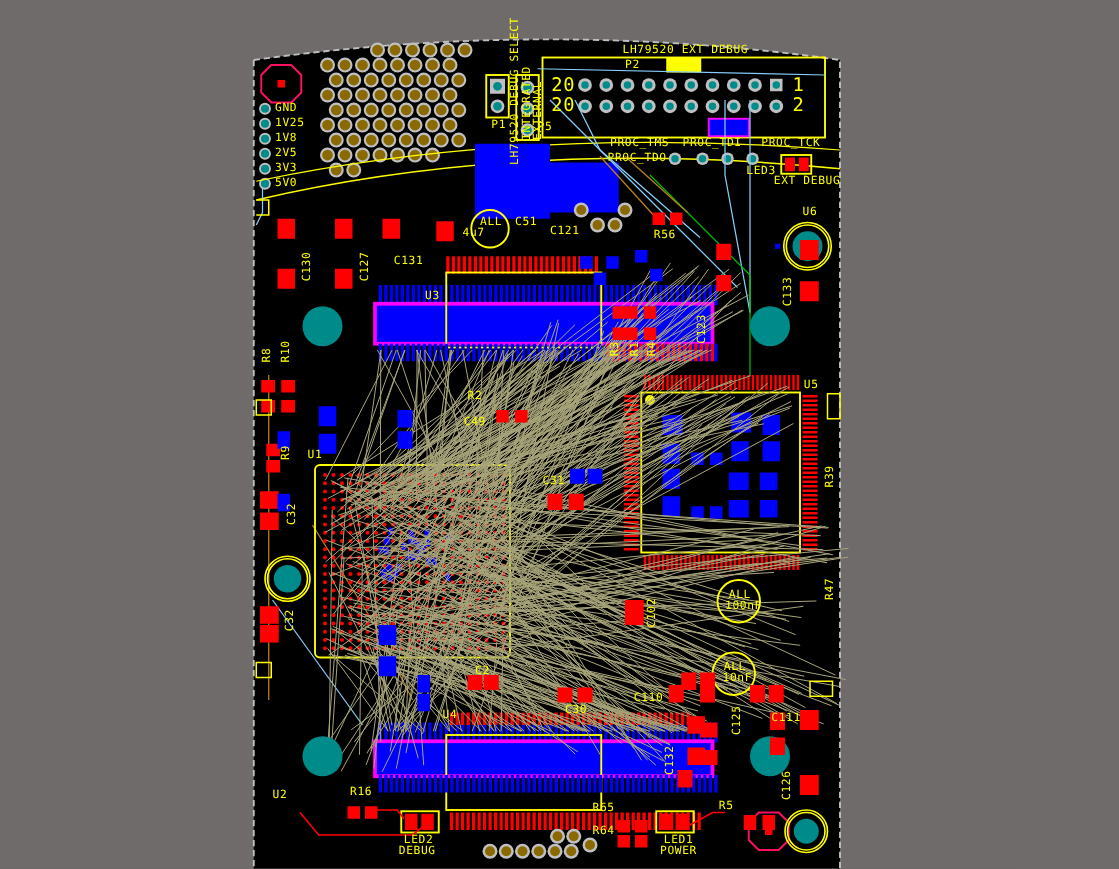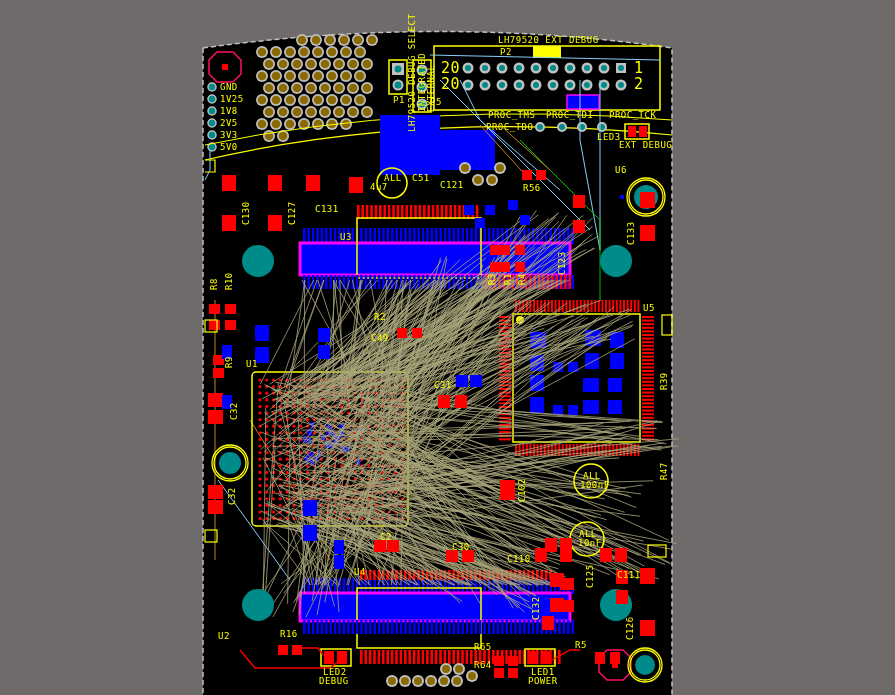--- a/index.html
+++ b/index.html
@@ -2043,23 +2043,23 @@
   <span class="lbl" style="left:583px;top:472px">ALL</span>
   <span class="lbl" style="left:580px;top:481px">100nF</span>
   <span class="lbl" style="left:579px;top:530px">ALL</span>
   <span class="lbl" style="left:578px;top:539px">10nF</span>
 
   <span class="lbl" style="left:246px;top:360px">U1</span>
   <span class="lbl" style="left:218px;top:632px">U2</span>
   <span class="lbl" style="left:340px;top:233px">U3</span>
   <span class="lbl" style="left:354px;top:568px">U4</span>
   <span class="lbl" style="left:643px;top:304px">U5</span>
-  <span class="lbl" style="left:615px;top:166px">U6</span>
+  <span class="lbl" style="left:642px;top:166px">U6</span>
   <span class="lbl" style="left:380px;top:533px">C2</span>
-  <span class="lbl" style="left:452px;top:543px">C30</span>
+  <span class="lbl" style="left:452px;top:564px">C30</span>
   <span class="lbl" style="left:434px;top:381px">C31</span>
   <span class="lbl" style="left:371px;top:334px">C49</span>
   <span class="lbl" style="left:412px;top:174px">C51</span>
   <span class="lbl" style="left:440px;top:181px">C121</span>
   <span class="lbl" style="left:315px;top:205px">C131</span>
   <span class="lbl" style="left:507px;top:555px">C110</span>
   <span class="lbl" style="left:617px;top:571px">C111</span>
   <span class="lbl" style="left:374px;top:313px">R2</span>
   <span class="lbl" style="left:523px;top:184px">R56</span>
   <span class="lbl" style="left:280px;top:630px">R16</span>

